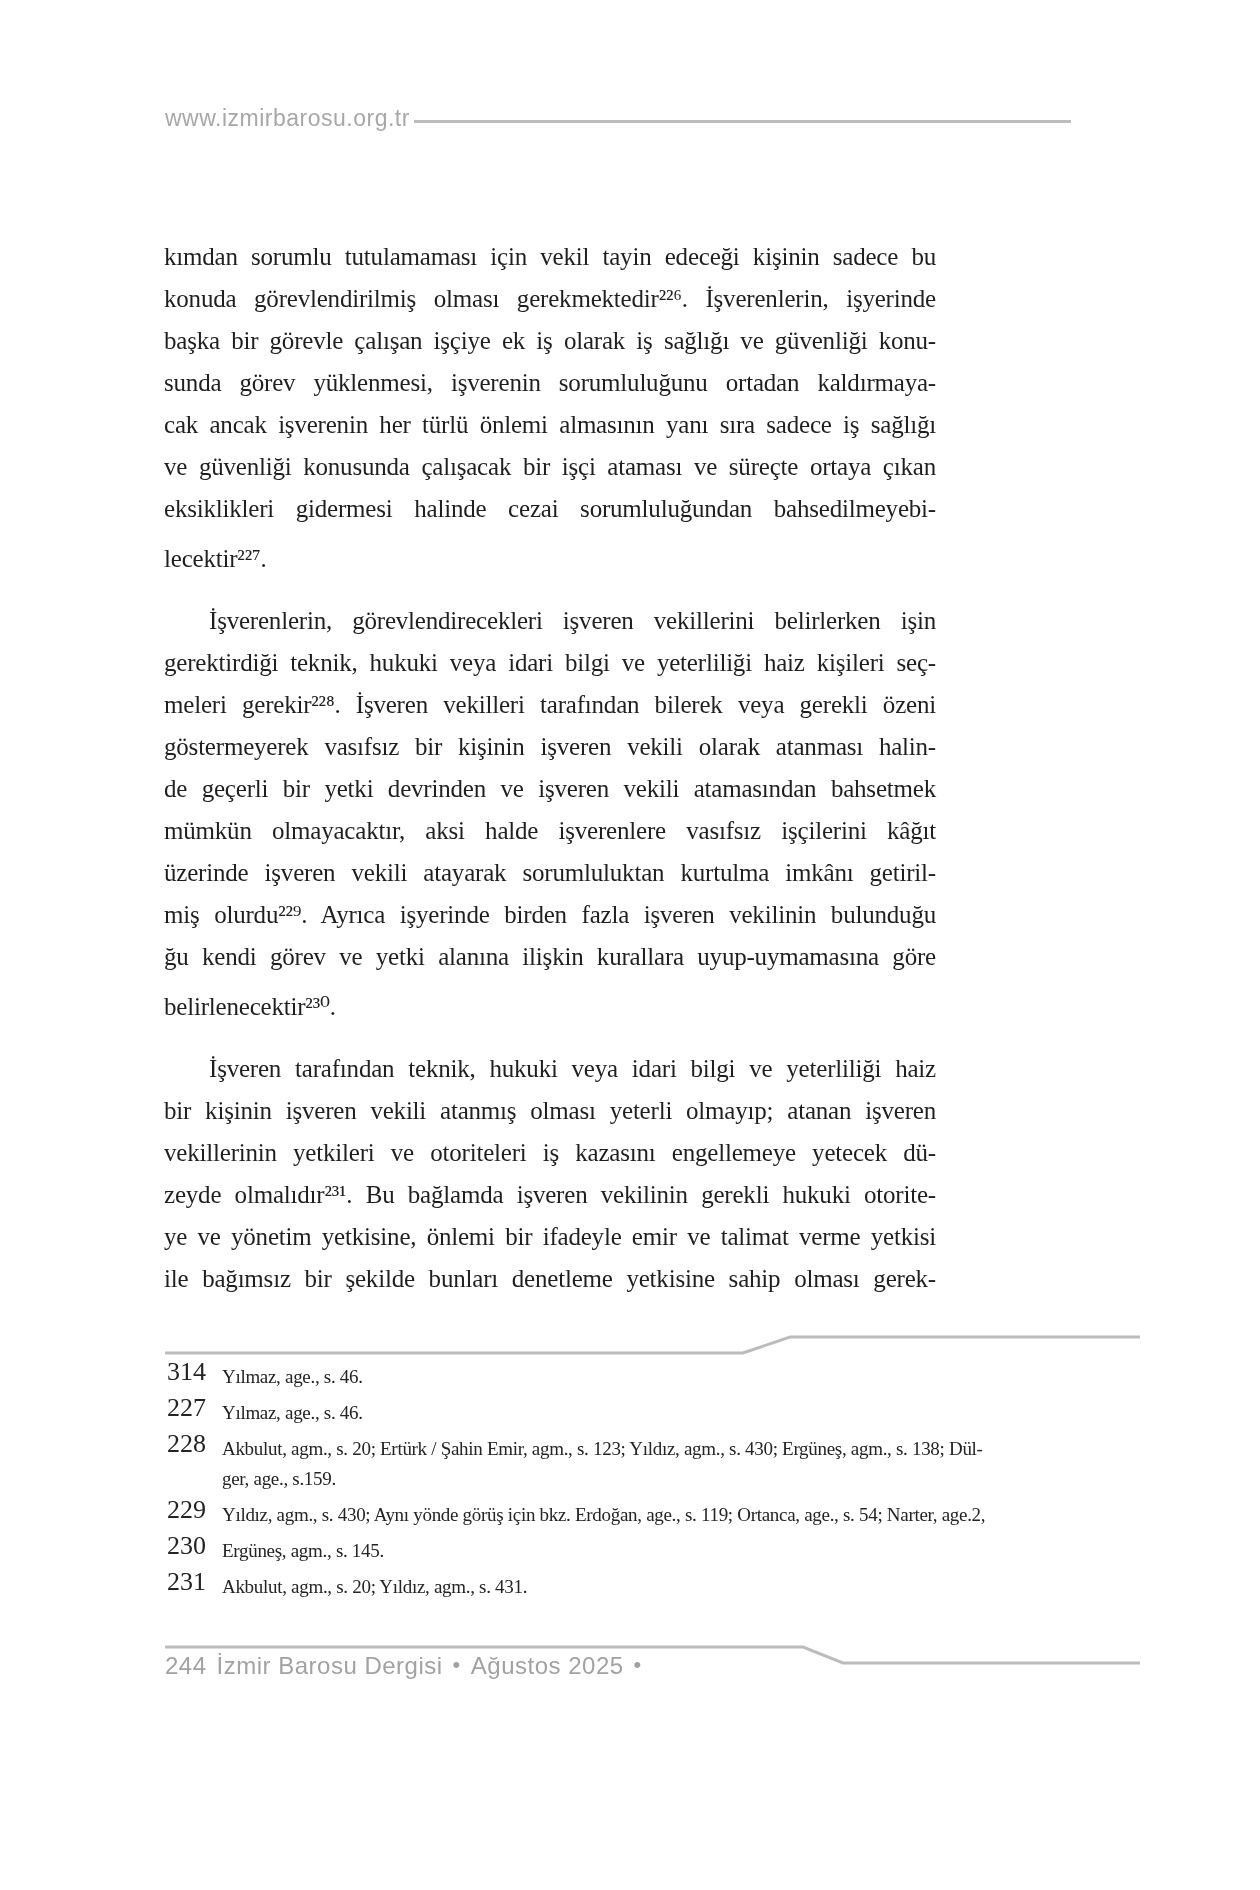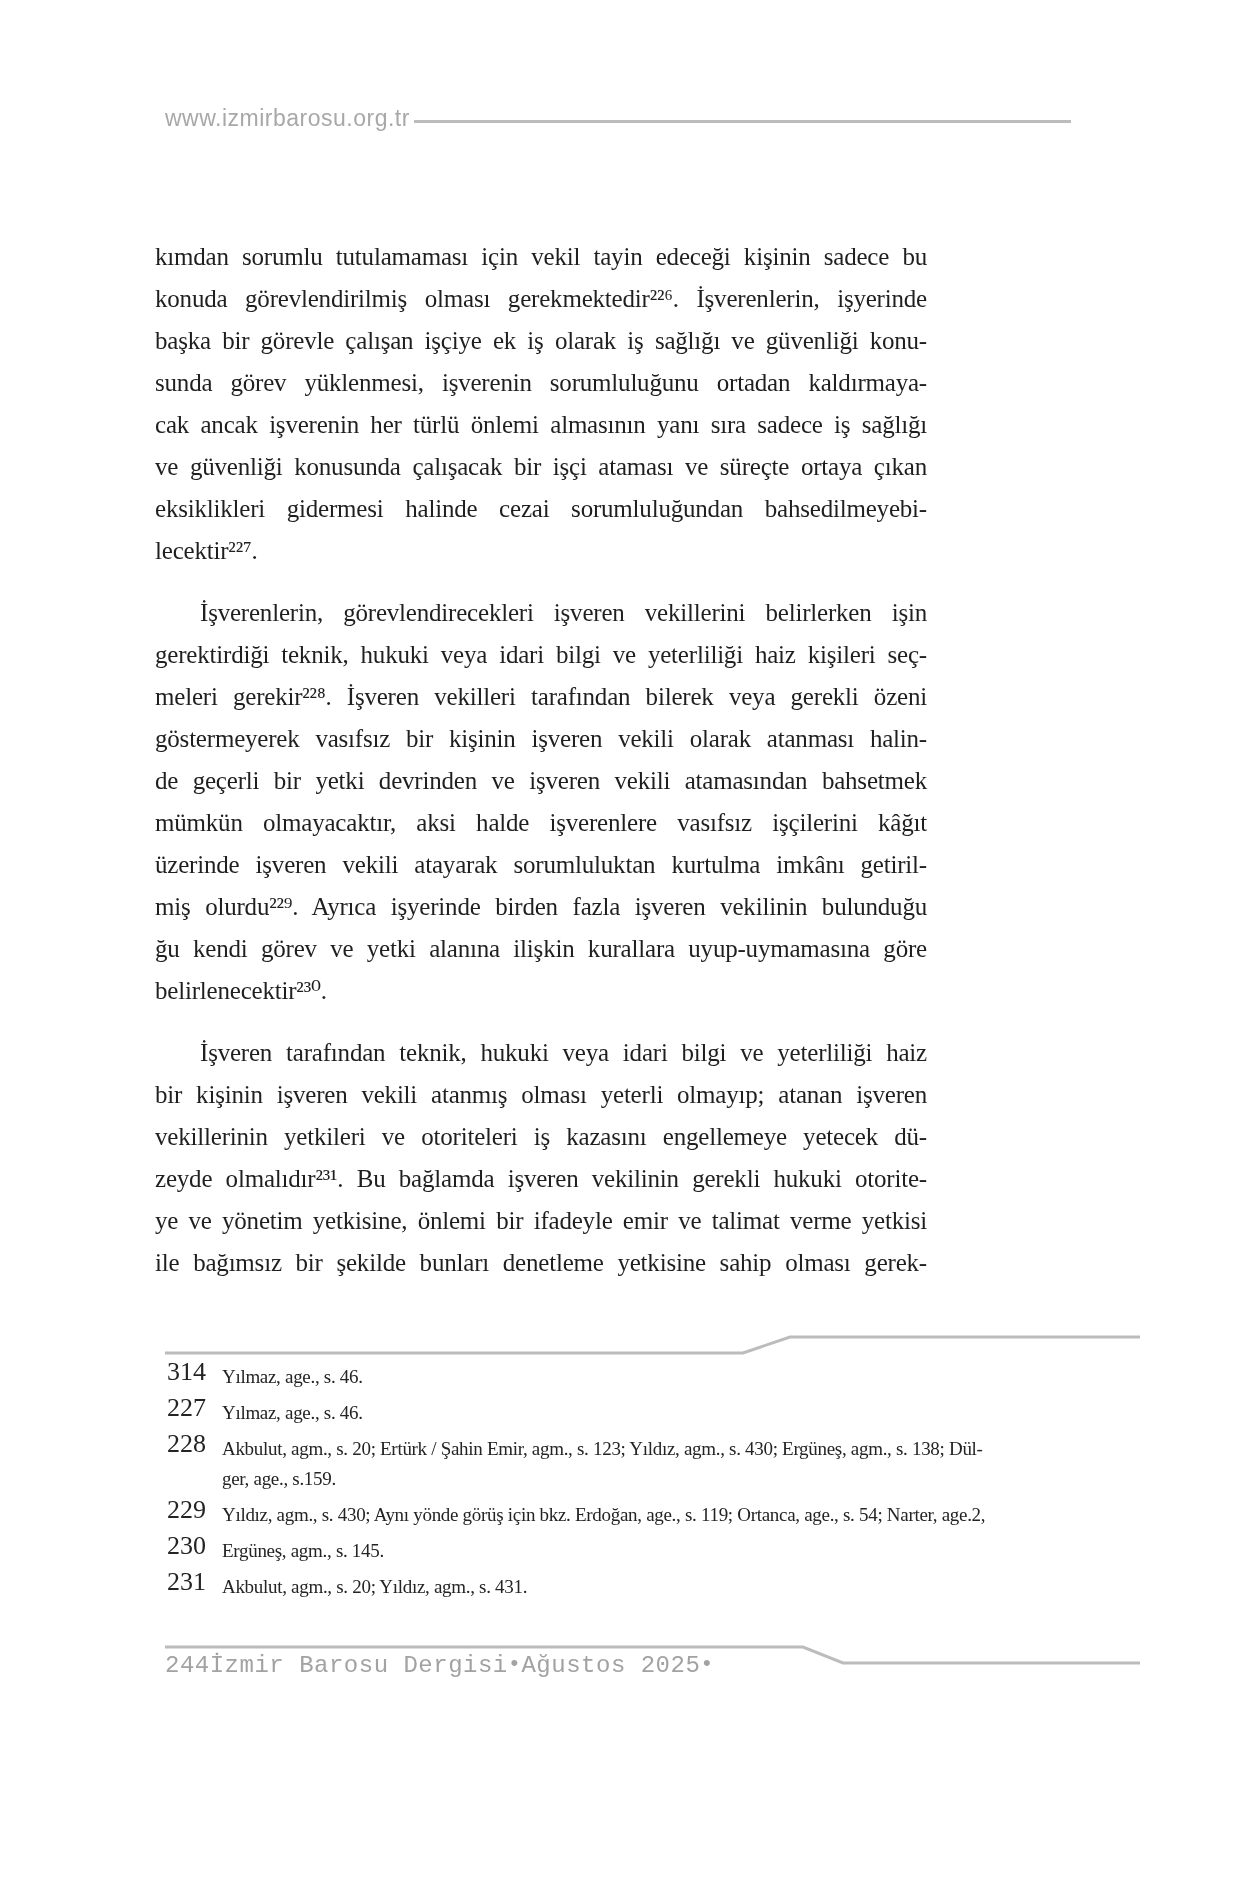--- a/index.html
+++ b/index.html
@@ -30,35 +30,35 @@
     flex: 1;
     height: 0;
     border-top: 3px solid #bcbcbc;
     position: relative;
     top: 3px;
     margin-left: 4px;
   }
   
   .bodytext {
     position: absolute;
-    left: 155px;
+    left: 164px;
     top: 236px;
     width: 772px;
     font-size: 25px;
     line-height: 42px;
     letter-spacing: -0.2px;
   }
   .para { margin: 0; }
   .para + .para { margin-top: 20px; }
   .bline {
     text-align: justify;
     text-align-last: justify;
     white-space: nowrap;
   }
-  .bline.lastline { text-align: left; text-align-last: left; }
+  .bline.lastline { text-align: left; text-align-last: left; margin-top: 8px; }
   .bline.findent { text-indent: 45px; }
   
   .fnsep, .ftsep {
     position: absolute;
     left: 165px;
     width: 975px;
     height: 22px;
   }
   .fnsep { top: 1334px; }
   .ftsep { top: 1644px; }
@@ -80,25 +80,26 @@
     top: -5px;
     font-size: 26px;
     letter-spacing: 0;
   }
   .fnline { text-align: left; }
   
   .footer-text {
     position: absolute;
     left: 165px;
     top: 1652px;
-    font-family: Liberation Mono, monospace;
+    font-family: Liberation Sans, sans-serif;
     font-size: 24px;
     letter-spacing: 0.5px;
     color: #a2a2a2;
     display: flex;
+    gap: 10px;
     align-items: center;
   }
   .footer-text .dot { font-size: 22px; position: relative; top: -1px; }
 </style>
 </head>
 <body>
 
 <div class="page">
 
   <div class="header">

